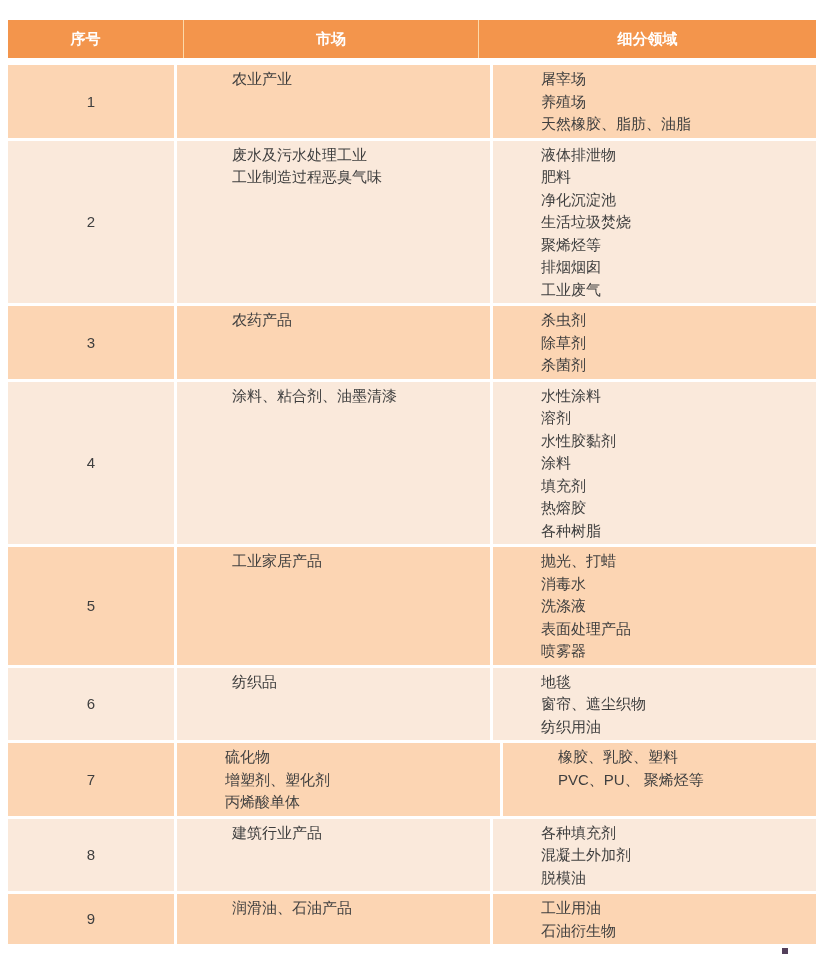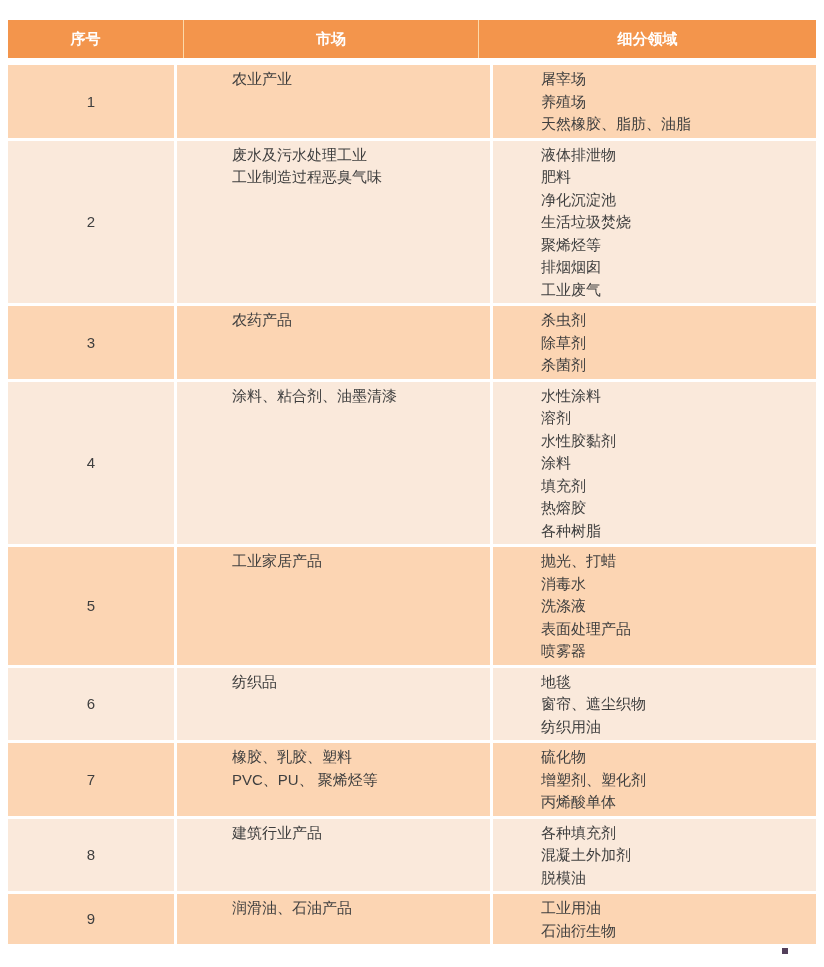--- a/index.html
+++ b/index.html
@@ -172,28 +172,28 @@
             <div class="line">纺织品</div>
           </div>
           <div class="cell segments">
             <div class="line">地毯</div>
             <div class="line">窗帘、遮尘织物</div>
             <div class="line">纺织用油</div>
           </div>
         </div>
         <div class="trow dark">
           <div class="cell no">7</div>
-          <div class="cell market">
-            <div class="line">橡胶、乳胶、塑料</div>
-            <div class="line">PVC、PU、 聚烯烃等</div>
-          </div>
           <div class="cell segments">
             <div class="line">硫化物</div>
             <div class="line">增塑剂、塑化剂</div>
             <div class="line">丙烯酸单体</div>
+          </div>
+          <div class="cell market">
+            <div class="line">橡胶、乳胶、塑料</div>
+            <div class="line">PVC、PU、 聚烯烃等</div>
           </div>
         </div>
         <div class="trow light">
           <div class="cell no">8</div>
           <div class="cell market">
             <div class="line">建筑行业产品</div>
           </div>
           <div class="cell segments">
             <div class="line">各种填充剂</div>
             <div class="line">混凝土外加剂</div>

